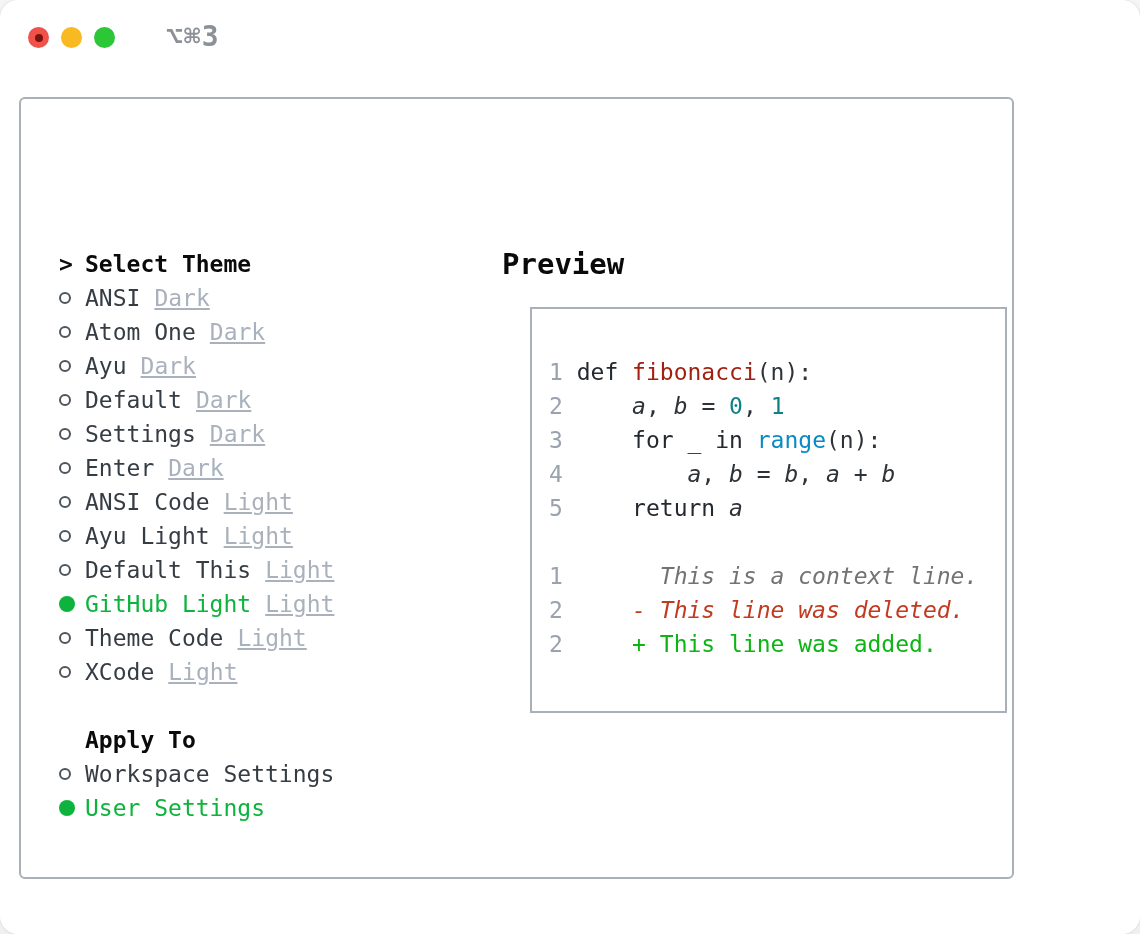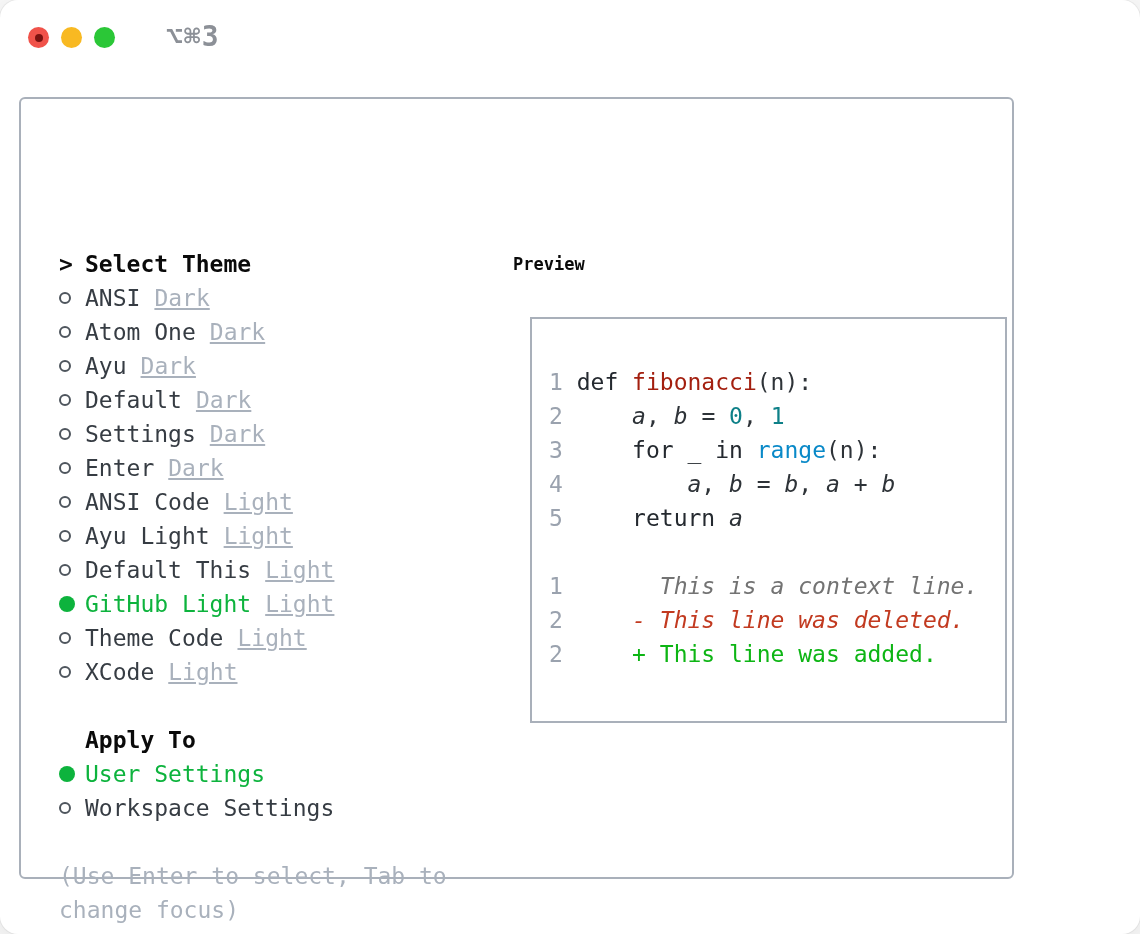--- a/index.html
+++ b/index.html
@@ -34,25 +34,25 @@
   .circle{width:12px;height:12px;border:2px solid #4e555d;border-radius:50%;box-sizing:border-box;}
   .circle.on{width:16px;height:16px;border:none;background:var(--green);}
   .header-label{font-weight:bold;color:#0a0a0a;}
   .name{color:#363c43;}
   .name.sel{color:var(--green);}
   .variant{color:#a9b1bc;margin-left:14px;text-decoration:underline;}
   .spacer{height:34px;}
   .hint{width:450px;line-height:34px;color:#a9b1bc;font-size:23px;}
   
   .preview-title{
-    position:absolute;left:492px;top:148px;height:34px;line-height:34px;
-    font-size:17px;font-weight:bold;color:#0a0a0a;
+    position:absolute;left:481px;top:148px;height:34px;line-height:34px;
+    font-size:29px;font-weight:bold;color:#0a0a0a;
   }
   .preview-box{
-    position:absolute;left:509px;top:218px;width:477px;height:406px;
+    position:absolute;left:509px;top:208px;width:477px;height:406px;
     border:2px solid #a9b0ba;background:#fff;box-sizing:border-box;overflow:hidden;
   }
   #code{margin:0;padding:46px 0 0 17px;font-size:23px;line-height:34px;font-family:inherit;}
   .line{height:34px;white-space:pre;}
   .lnum{color:#9aa2ae;}
   .pl{color:#2e3338;}
   .kw{color:#24292f;}
   .fn{color:var(--fn-red);}
   .nm{color:var(--num-teal);}
   .bi{color:var(--builtin-blue);}
@@ -101,27 +101,26 @@
         </div>
 
       <div class="spacer"></div>
 
       <div class="row">
         <span class="marker"></span>
         <span class="header-label">Apply To</span>
       </div>
 
       <div id="apply-list">
+          <div class="row"><span class="marker"><span class="circle"></span></span><span class="name">Workspace Settings</span></div>
           <div class="row"><span class="marker"><span class="circle on"></span></span><span class="name sel">User Settings</span></div>
-          <div class="row"><span class="marker"><span class="circle"></span></span><span class="name">Workspace Settings</span></div>
         </div>
 
       <div class="spacer"></div>
 
-      <div class="hint">(Use Enter to select, Tab to change focus)</div>
     </div>
 
     <div class="preview-title">Preview</div>
 
     <div class="preview-box">
       <pre id="code"><div class="line"><span class="lnum">1</span><span class="pl"> </span><span class="kw">def </span><span class="fn">fibonacci</span><span class="pl">(n):</span></div><div class="line"><span class="lnum">2</span><span class="pl">     </span><span class="vr">a</span><span class="pl">, </span><span class="vr">b</span><span class="pl"> = </span><span class="nm">0</span><span class="pl">, </span><span class="nm">1</span></div><div class="line"><span class="lnum">3</span><span class="pl">     </span><span class="kw">for </span><span class="pl">_ </span><span class="kw">in </span><span class="bi">range</span><span class="pl">(n):</span></div><div class="line"><span class="lnum">4</span><span class="pl">         </span><span class="vr">a</span><span class="pl">, </span><span class="vr">b</span><span class="pl"> = </span><span class="vr">b</span><span class="pl">, </span><span class="vr">a</span><span class="pl"> + </span><span class="vr">b</span></div><div class="line"><span class="lnum">5</span><span class="pl">     </span><span class="kw">return </span><span class="vr">a</span></div><div class="line"></div><div class="line"><span class="lnum">1</span><span class="ctx">       This is a context line.</span></div><div class="line"><span class="lnum">2</span><span class="del">     - This line was deleted.</span></div><div class="line"><span class="lnum">2</span><span class="add">     + This line was added.</span></div></pre>
     </div>
 
   </div>
 </div>

